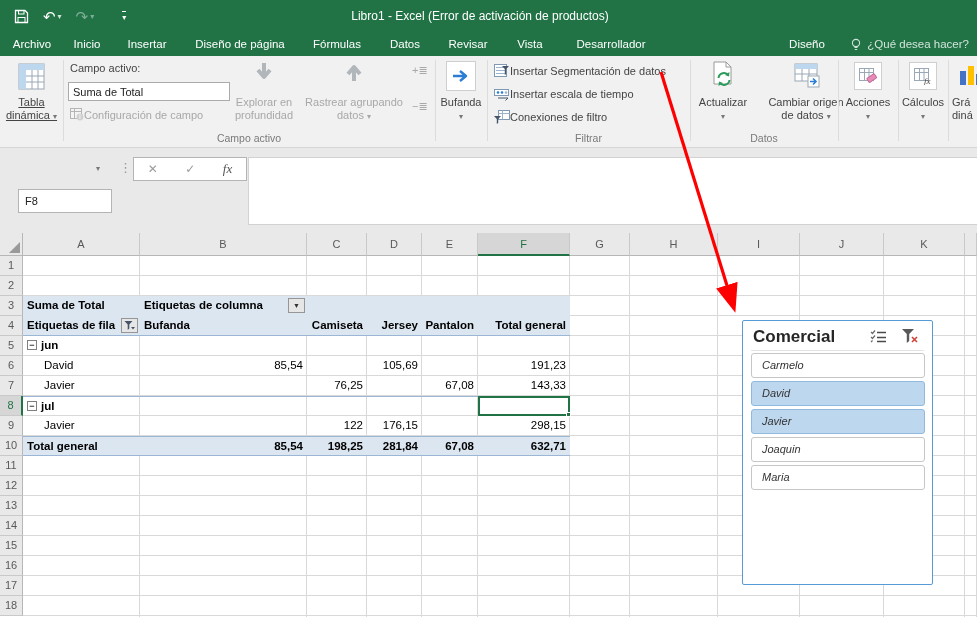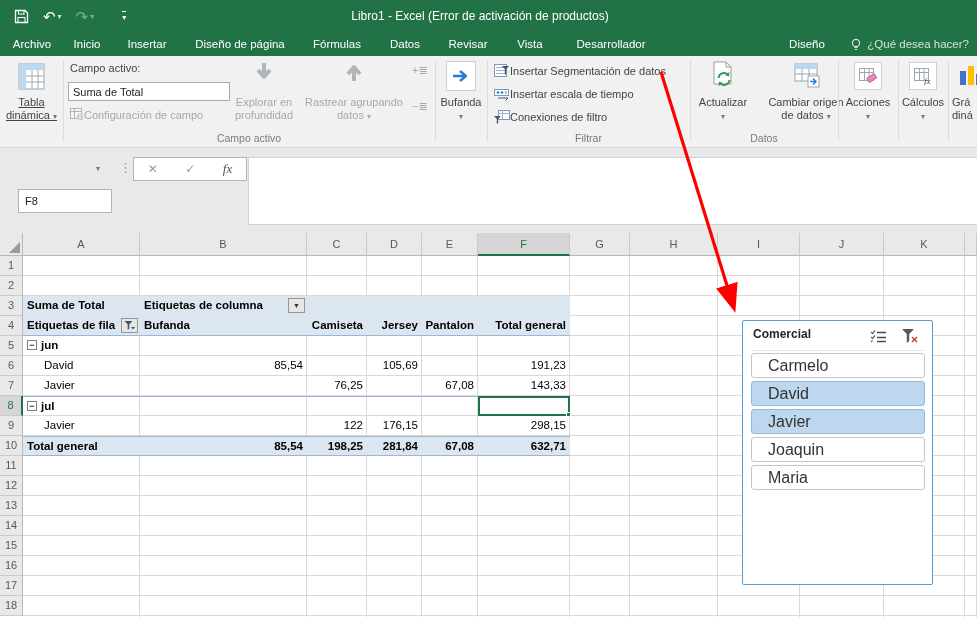--- a/index.html
+++ b/index.html
@@ -63,23 +63,23 @@
   .pcell.ind { padding-left:21px; }
   .pcell.bt { border-top:1px solid #9cb7d5; }
   .pcell.bb { border-bottom:1px solid #9cb7d5; }
   .clpse { display:inline-block; width:10px; height:10px; border:1px solid #7f7f7f; background:#fff; line-height:8px; font-size:9px; text-align:center; margin-right:4px; vertical-align:1px; color:#333; }
   .ddbox { position:absolute; right:2px; top:2px; width:17px; height:15px; background:#e6e6e6; border:1px solid #969696; text-align:center; line-height:13px; font-size:7px; color:#333; }
   #selcell { position:absolute; border:2px solid #217346; background:#fff; }
   #selcell .handle { position:absolute; right:-3px; bottom:-3px; width:5px; height:5px; background:#217346; border:1px solid #fff; }
 
   
   #slicer { position:absolute; left:742px; top:320px; width:191px; height:265px; background:#fff; border:1px solid #569bd5; border-radius:2px; z-index:6; }
-  #slicer-title { position:absolute; left:10px; top:6px; font-size:12px; font-weight:bold; color:#262626; }
+  #slicer-title { position:absolute; left:10px; top:6px; font-size:17px; font-weight:bold; color:#262626; }
   #slicer-sep { position:absolute; left:8px; right:8px; top:29px; height:1px; background:#e4e4e4; }
-  .slicer-item { position:absolute; left:8px; width:174px; height:25px; border:1px solid #c6c6c6; border-radius:3px; background:#fff; font-size:16px; color:#333; line-height:23px; padding-left:16px; }
+  .slicer-item { position:absolute; left:8px; width:174px; height:25px; border:1px solid #c6c6c6; border-radius:3px; background:#fff; font-size:11px; color:#333; line-height:23px; padding-left:10px;font-style:italic; }
   .slicer-item.sel { background:#bdd7ee; border-color:#8fbade; }
   .slicer-btn { position:absolute; top:6px; width:20px; height:18px; display:flex; align-items:center; justify-content:center; }
 
   
   #arrow { position:absolute; left:0; top:0; z-index:10; pointer-events:none; }
 </style>
 </head>
 <body>
 <div id="app">
 

